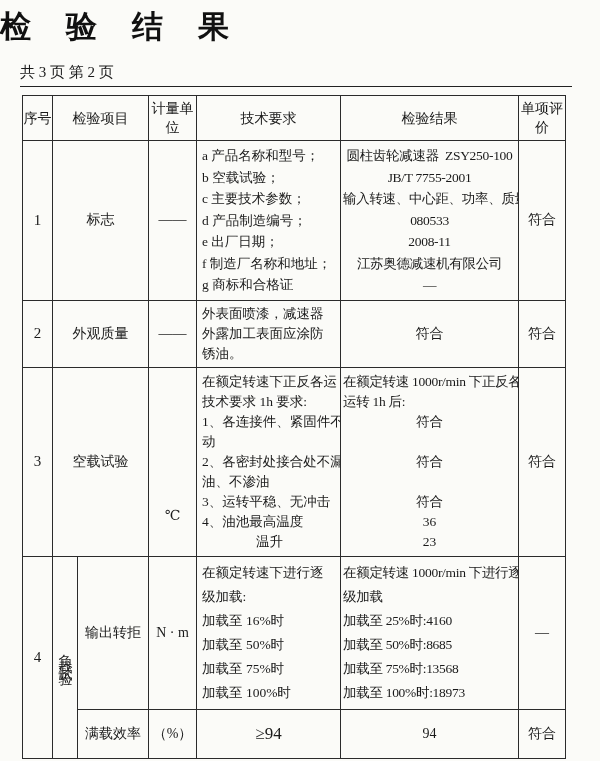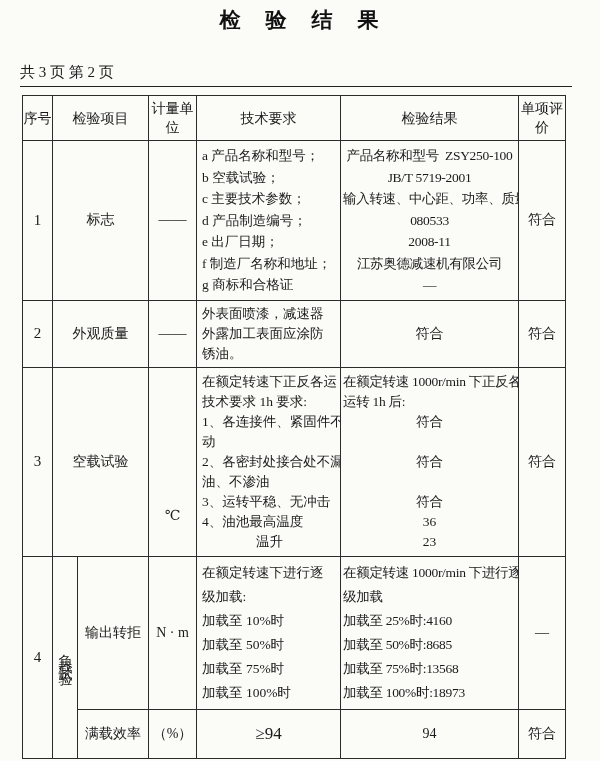--- a/index.html
+++ b/index.html
@@ -4,21 +4,21 @@
 <style>
   html,body{margin:0;padding:0;}
   body{
     width:600px;height:761px;position:relative;
     background:#fbfbf8;color:#1a1a1a;
     font-family:"Liberation Serif","DejaVu Serif",serif;
     -webkit-font-smoothing:antialiased;
   }
   .title{
     position:absolute;top:6px;left:0;width:100%;
-    text-align:center;font-size:21px;font-weight:bold;
+    text-align:left;font-size:31px;font-weight:bold;
     letter-spacing:2px;margin:0;color:#111;
   }
   .meta{
     position:absolute;top:63px;left:20px;width:552px;
     display:flex;justify-content:space-between;align-items:flex-end;
     border-bottom:1.6px solid #222;padding-bottom:4px;
     font-size:15px;
   }
   table.report{
     position:absolute;top:95px;left:22px;
@@ -100,22 +100,22 @@
             <div class="ln">b 空载试验；</div>
             <div class="ln">c 主要技术参数；</div>
             <div class="ln">d 产品制造编号；</div>
             <div class="ln">e 出厂日期；</div>
             <div class="ln">f 制造厂名称和地址；</div>
             <div class="ln">g 商标和合格证</div>
           </div>
     </td>
     <td class="c-res">
       <div class="lines lh22 center tight">
-            <div class="ln">产品名称和型号  ZSY250-100</div>
-            <div class="ln">JB/T 5719-2001</div>
+            <div class="ln">圆柱齿轮减速器  ZSY250-100</div>
+            <div class="ln">JB/T 7755-2001</div>
             <div class="ln">输入转速、中心距、功率、质量</div>
             <div class="ln">080533</div>
             <div class="ln">2008-11</div>
             <div class="ln">江苏奥德减速机有限公司</div>
             <div class="ln">—</div>
           </div>
     </td>
     <td class="c-eval">符合</td>
   </tr>
 
@@ -169,21 +169,21 @@
     <td class="c-seq" rowspan="2">4</td>
     <td rowspan="2">
       <span class="vtext">负载试验</span>
     </td>
     <td class="c-item">输出转拒</td>
     <td class="c-unit">N · m</td>
     <td class="c-req">
       <div class="lines lh24 left">
             <div class="ln">在额定转速下进行逐</div>
             <div class="ln">级加载:</div>
-            <div class="ln">加载至 10%时</div>
+            <div class="ln">加载至 16%时</div>
             <div class="ln">加载至 50%时</div>
             <div class="ln">加载至 75%时</div>
             <div class="ln">加载至 100%时</div>
           </div>
     </td>
     <td class="c-res">
       <div class="lines lh24 left tight">
             <div class="ln">在额定转速 1000r/min 下进行逐</div>
             <div class="ln">级加载</div>
             <div class="ln">加载至 25%时:4160</div>

